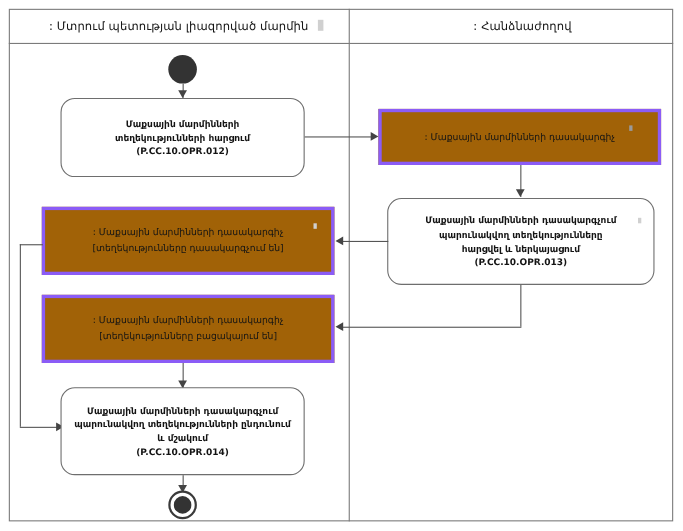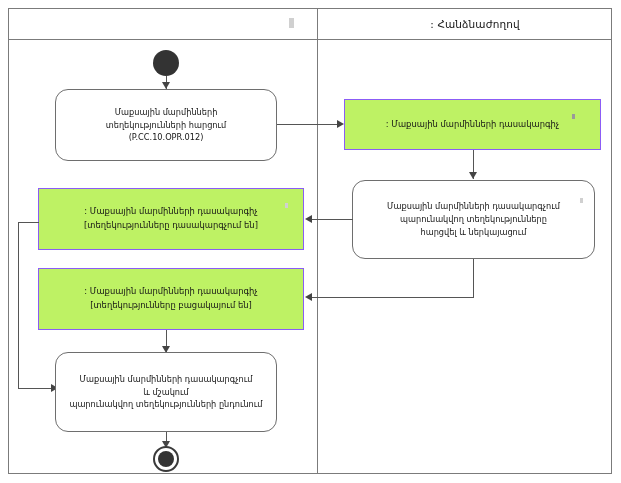--- a/index.html
+++ b/index.html
@@ -54,26 +54,27 @@
     box-sizing:border-box;
     border:1px solid #6e6e6e;
     border-radius:13px;
     background:#ffffff;
     display:flex;align-items:center;justify-content:center;
     text-align:center;
     font-size:8.2px;
     line-height:1.55;
     color:#141414;
     padding:4px 8px;
+    font-weight:bold;
   }
   .object-node{
     position:absolute;
     box-sizing:border-box;
-    border:1px solid #8b5cf6;
-    background:#bef264;
+    border:3px solid #8b5cf6;
+    background:#a16207;
     display:flex;align-items:center;justify-content:center;
     text-align:center;
     font-size:8.4px;
     line-height:1.65;
     color:#141414;
     padding:4px 10px;
   }
   .action .txt,.object-node .txt{display:block;}
 
   
@@ -135,20 +136,21 @@
 </style>
 </head>
 <body>
 
 <div id="canvas">
 
   <div class="frame"></div>
   <div class="header-divider"></div>
   <div class="lane-divider"></div>
 
+  <div class="lane-header" id="lane-header-left">: Մտրում պետության լիազորված մարմին</div>
   <div class="lane-header" id="lane-header-right">: Հանձնաժողով</div>
 
   <div class="speck light" style="left:289px;top:18px;width:5px;height:10px;"></div>
 
   <div class="initial-node" style="left:153px;top:50px;"></div>
 
   <div class="line-v" style="left:166px;top:76px;height:13px;"></div>
   <div class="arrow-down" style="left:162px;top:82px;"></div>
 
   <div class="action" style="left:55px;top:89px;width:222px;height:72px;">
@@ -170,20 +172,21 @@
   <div class="speck" style="left:572px;top:114px;"></div>
 
   <div class="line-v" style="left:473px;top:150px;height:29px;"></div>
   <div class="arrow-down" style="left:469px;top:172px;"></div>
 
   <div class="action" style="left:352px;top:180px;width:243px;height:79px;">
     <div>
       <span class="txt">Մաքսային մարմինների դասակարգչում</span>
       <span class="txt">պարունակվող տեղեկությունները</span>
       <span class="txt">հարցվել և ներկայացում</span>
+      <span class="txt">(P.CC.10.OPR.013)</span>
     </div>
   </div>
   <div class="speck light" style="left:580px;top:198px;"></div>
 
   <div class="line-h" style="left:311px;top:219px;width:42px;"></div>
   <div class="arrow-left" style="left:305px;top:215px;"></div>
 
   <div class="line-v" style="left:473px;top:259px;height:38px;"></div>
   <div class="line-h" style="left:311px;top:297px;width:163px;"></div>
   <div class="arrow-left" style="left:305px;top:293px;"></div>
@@ -207,22 +210,23 @@
   <div class="line-v" style="left:18px;top:222px;height:166px;"></div>
   <div class="line-h" style="left:18px;top:388px;width:36px;"></div>
   <div class="arrow-right" style="left:51px;top:384px;"></div>
 
   <div class="line-v" style="left:166px;top:330px;height:24px;"></div>
   <div class="arrow-down" style="left:162px;top:346px;"></div>
 
   <div class="action" style="left:55px;top:352px;width:222px;height:80px;">
     <div>
       <span class="txt">Մաքսային մարմինների դասակարգչում</span>
+      <span class="txt">պարունակվող տեղեկությունների ընդունում</span>
       <span class="txt">և մշակում</span>
-      <span class="txt">պարունակվող տեղեկությունների ընդունում</span>
+      <span class="txt">(P.CC.10.OPR.014)</span>
     </div>
   </div>
 
   <div class="line-v" style="left:166px;top:432px;height:17px;"></div>
   <div class="arrow-down" style="left:162px;top:441px;"></div>
 
   <div class="final-node" style="left:153px;top:446px;"></div>
 
 </div>
 

